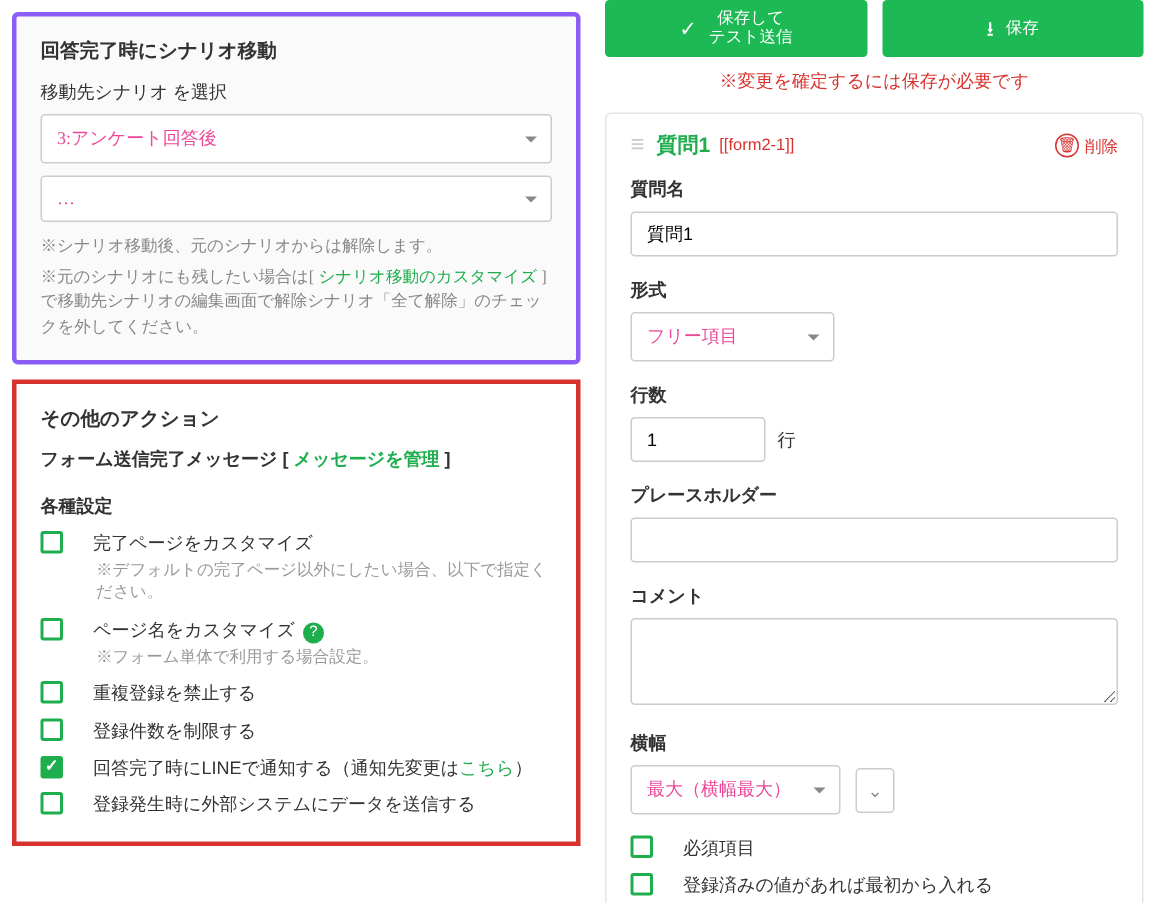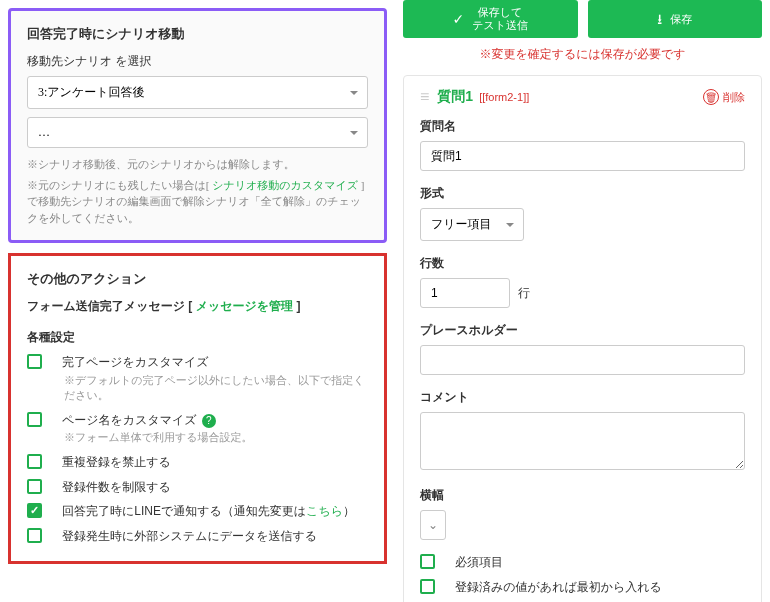--- a/index.html
+++ b/index.html
@@ -5,21 +5,21 @@
 * { box-sizing: border-box; margin: 0; padding: 0; }
 body { font-family: "Hiragino Sans", "Meiryo", sans-serif; font-size: 12px; color: #333; background: #fff; width: 770px; height: 602px; overflow: hidden; }
 .cols { display: flex; height: 100%; }
 .left { width: 395px; padding: 8px; overflow-y: auto; }
 .right { flex: 1; padding: 0 8px 8px 8px; overflow-y: auto; }
 .card { background: #fafafa; border: 3px solid #8b5cf6; border-radius: 4px; padding: 14px 16px; margin-bottom: 10px; font-family: Liberation Serif, serif; }
 .card-red { background: #fff; border: 3px solid #d8322f; border-radius: 0; padding: 14px 16px; }
 .section-title { font-size: 13px; font-weight: bold; margin-bottom: 10px; }
 .label { font-size: 12px; margin-bottom: 6px; display: block; }
 .label-bold { font-weight: bold; }
-.select, .input, .textarea { width: 100%; border: 1px solid #ccc; border-radius: 3px; background: #fff; padding: 7px 28px 7px 10px; font-size: 12px; color: #000000; position: relative; cursor: pointer; }
+.select, .input, .textarea { width: 100%; border: 1px solid #ccc; border-radius: 3px; background: #fff; padding: 7px 28px 7px 10px; font-size: 12px; color: #ec4899; position: relative; cursor: pointer; }
 .select-wrap { position: relative; margin-bottom: 8px; }
 .select-wrap::after { content: ""; position: absolute; right: 10px; top: 50%; margin-top: -2px; border: 4px solid transparent; border-top-color: #888; pointer-events: none; }
 .note { font-size: 11px; color: #888; margin-top: 4px; line-height: 1.5; }
 .note-link { color: #1fae4d; }
 .sub-title { font-size: 12px; font-weight: bold; margin: 14px 0 8px 0; }
 .link-green { color: #1fae4d; cursor: pointer; }
 .chk-row { display: flex; align-items: flex-start; margin: 8px 0 2px 0; gap: 12px; }
 .chk { width: 15px; height: 15px; border: 2px solid #1fae4d; border-radius: 2px; margin-right: 8px; flex-shrink: 0; display: flex; align-items: center; justify-content: center; cursor: pointer; }
 .chk.checked { background: #1fae4d; }
 .chk.checked::after { content: "✓"; color: #fff; font-size: 11px; font-weight: bold; line-height: 1; }
@@ -35,21 +35,21 @@
 .hamb { color: #ccc; font-size: 16px; margin-right: 8px; cursor: grab; }
 .q-title { font-size: 14px; font-weight: bold; color: #1fae4d; }
 .q-ref { font-size: 11px; color: #d8322f; margin-left: 6px; }
 .del { margin-left: auto; color: #d8322f; font-size: 11px; display: flex; align-items: center; gap: 4px; cursor: pointer; }
 .del-icon { width: 16px; height: 16px; border: 1px solid #d8322f; border-radius: 50%; display: flex; align-items: center; justify-content: center; font-size: 10px; }
 .field { margin-bottom: 14px; }
 .field-label { font-size: 12px; font-weight: bold; margin-bottom: 6px; display: block; }
 .input-text { width: 100%; border: 1px solid #ccc; border-radius: 3px; padding: 7px 10px; font-size: 12px; }
 .textarea { height: 58px; resize: vertical; }
 .row-inline { display: flex; align-items: center; gap: 8px; }
-.sel-small { width: 104px; }
+.sel-small { width: 136px; }
 .num-small { width: 90px; }
 .suffix { font-size: 12px; }
 .width-row { display: flex; align-items: center; gap: 10px; }
 .width-sel { width: 140px; }
 .chev { width: 26px; height: 30px; border: 1px solid #ccc; border-radius: 3px; display: flex; align-items: center; justify-content: center; color: #888; cursor: pointer; background: #fff; }
 </style>
 </head>
 <body>
 
 <div class="cols">
@@ -158,20 +158,23 @@
       </div>
 
       <div class="field">
         <span class="field-label">コメント</span>
         <textarea class="input-text textarea" style=""></textarea>
       </div>
 
       <div class="field">
         <span class="field-label">横幅</span>
         <div class="width-row">
+          <div class="select-wrap width-sel" style="margin-bottom:0">
+            <div class="select">最大（横幅最大）</div>
+          </div>
           <div class="chev">
               <span>⌄</span>
             </div>
         </div>
       </div>
 
       <div class="chk-row">
         <span class="chk"></span>
         <span class="chk-label bold">必須項目</span>
       </div>

